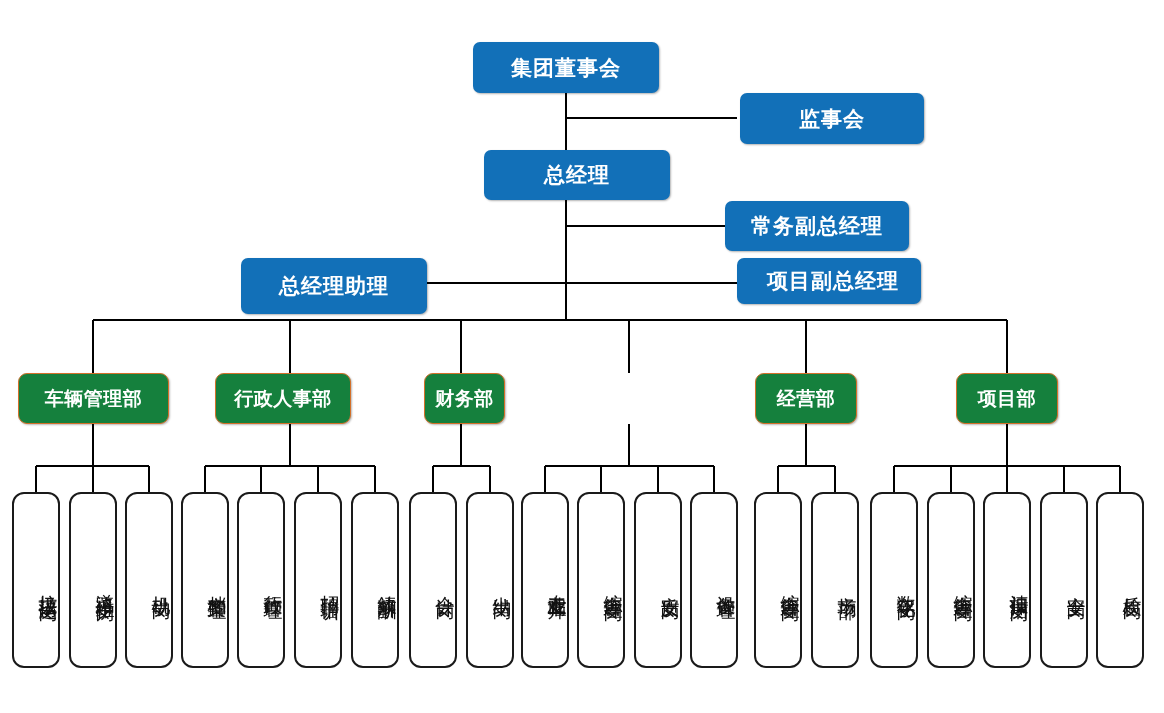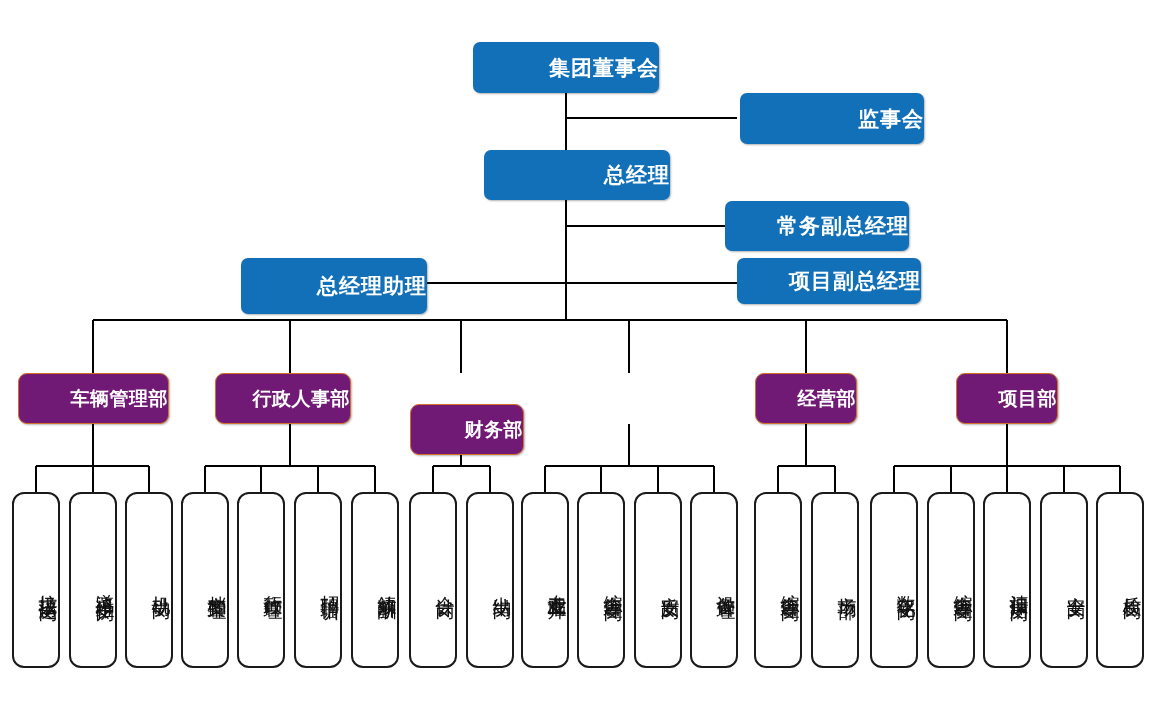--- a/index.html
+++ b/index.html
@@ -24,35 +24,35 @@
     top: 0;
     width: 1164px;
     height: 713px;
     pointer-events: none;
   }
   .node {
     position: absolute;
     box-sizing: border-box;
     display: flex;
     align-items: center;
-    justify-content: flex-end;
+    justify-content: center;
     text-align: center;
     border-radius: 7px;
     z-index: 5;
   }
   .node.blue {
     background: #1270B8;
     color: #ffffff;
     font-size: 21px;
     font-weight: bold;
     letter-spacing: 1px;
     box-shadow: 1px 1px 2px rgba(0,0,0,0.30);
   }
   .node.orange {
-    background: #701a75;
+    background: #15803d;
     color: #ffffff;
     font-size: 19px;
     font-weight: bold;
     letter-spacing: 0.5px;
     border: 1px solid #D4702A;
     border-radius: 9px;
     box-shadow: 1px 1px 2px rgba(0,0,0,0.28);
   }
   .node.leaf {
     background: #ffffff;
@@ -168,21 +168,21 @@
   </div>
 
   <div class="node orange" style="left:18px; top:373px; width:151px; height:51px;">
     <span>车辆管理部</span>
   </div>
 
   <div class="node orange" style="left:215px; top:373px; width:136px; height:51px;">
     <span>行政人事部</span>
   </div>
 
-  <div class="node orange" style="left:410px; top:373px; width:114px; height:51px;margin-top:31px;">
+  <div class="node orange" style="left:424px; top:373px; width:81px; height:51px;">
     <span>财务部</span>
   </div>
 
 
   <div class="node orange" style="left:755px; top:373px; width:102px; height:51px;">
     <span>经营部</span>
   </div>
 
   <div class="node orange" style="left:956px; top:373px; width:102px; height:51px;">
     <span>项目部</span>

